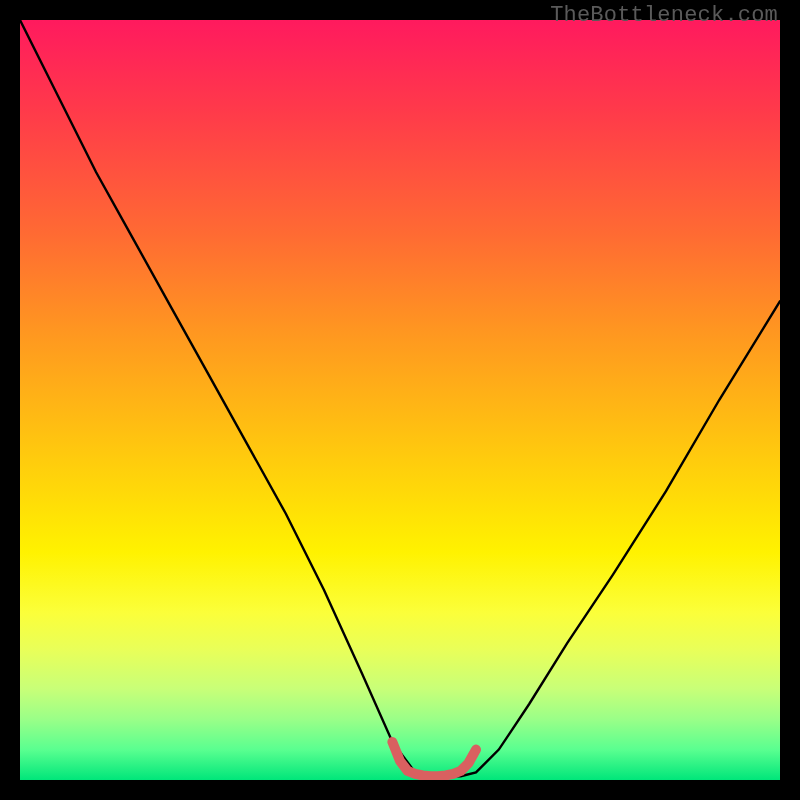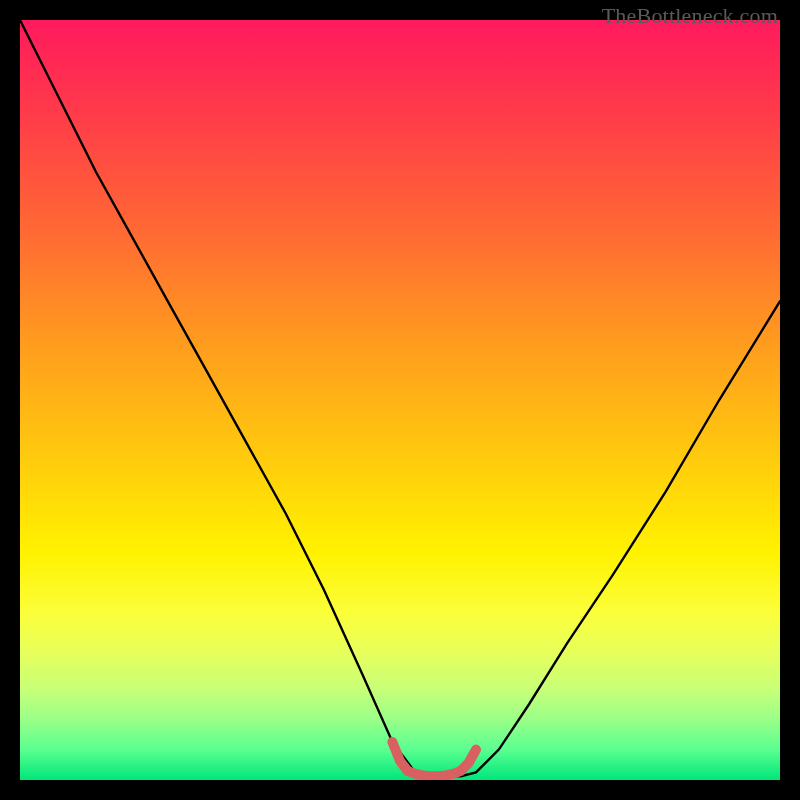--- a/index.html
+++ b/index.html
@@ -29,21 +29,21 @@
       #c8ff78 88%,
       #9aff88 92%,
       #5aff90 96%,
       #00e67a 100%
     );
   }
   .watermark {
     position: absolute;
     top: 3px;
     right: 22px;
-    font-family: Liberation Serif, serif;
+    font-family: Liberation Mono, monospace;
     font-size: 22px;
     color: #5a5a5a;
     letter-spacing: 0.2px;
   }
   svg.curve-layer {
     position: absolute;
     left: 20px;
     top: 20px;
     width: 760px;
     height: 760px;

